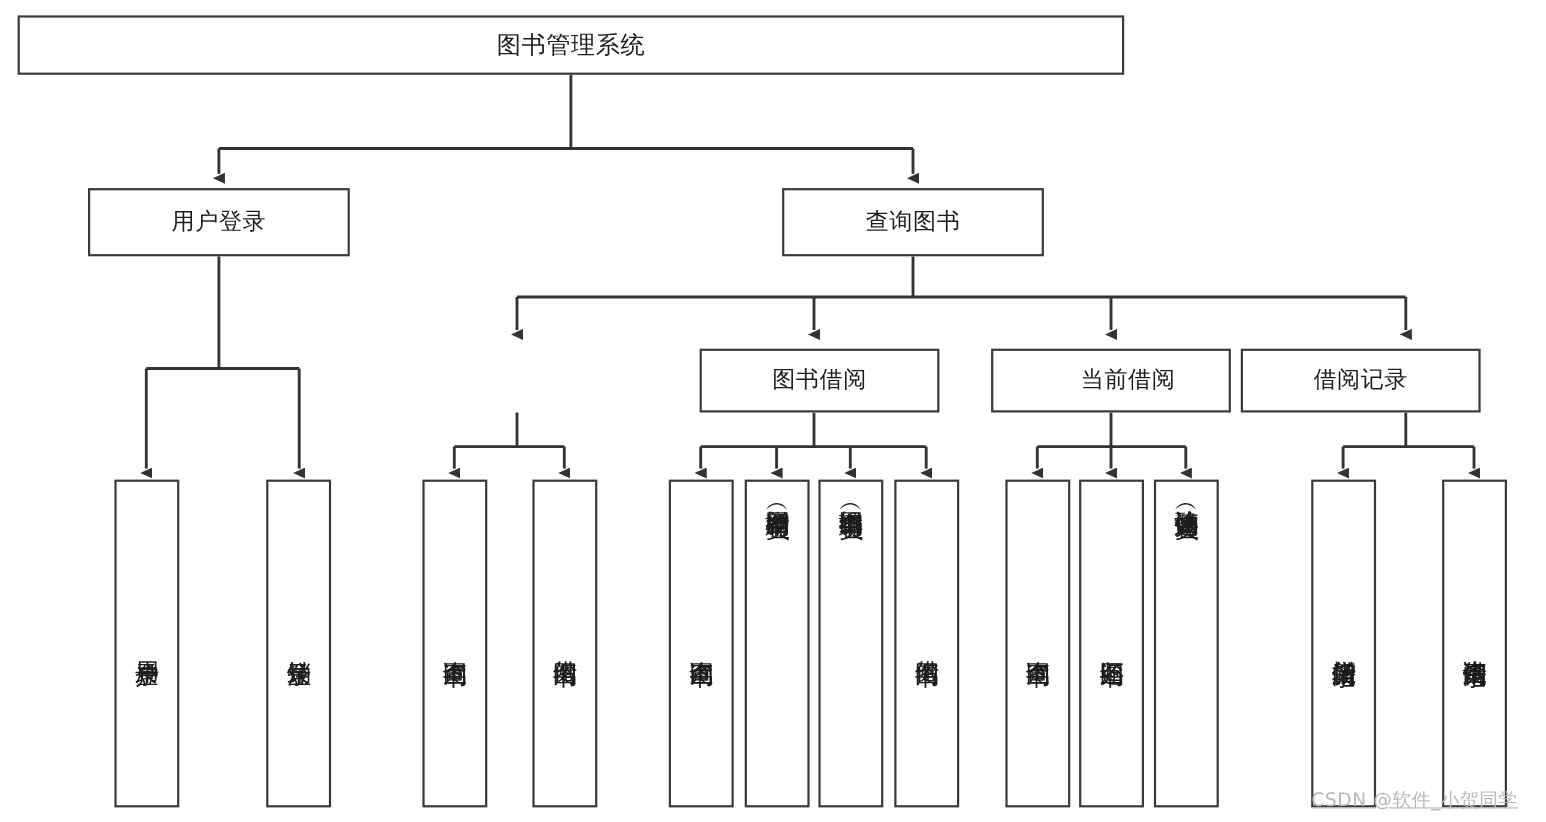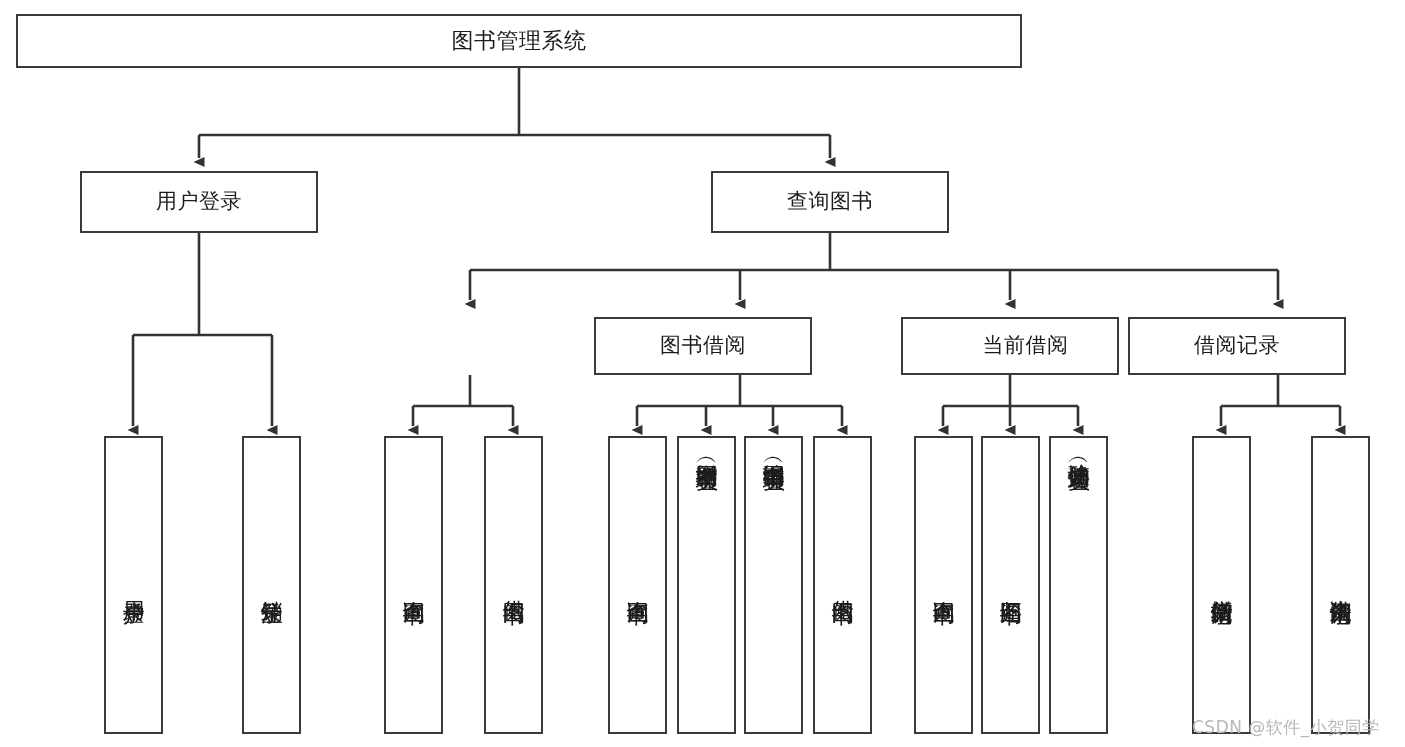--- a/index.html
+++ b/index.html
@@ -57,20 +57,21 @@
     padding-top:0;
   }
   #root.node .label{ font-size:22px; }
   .watermark{
     position:absolute;
     color:#b8b8b8;
     font-size:17px;
     letter-spacing:0.5px;
     white-space:nowrap;
     user-select:none;
+    text-decoration:underline;
   }
 </style>
 </head>
 <body>
 
 <div id="canvas">
 
   <svg id="edges" viewBox="0 0 1405 747" xmlns="http://www.w3.org/2000/svg">
     <defs>
       <marker id="arrow" markerWidth="10" markerHeight="11" refX="1" refY="5.5" orient="auto" markerUnits="userSpaceOnUse">
@@ -127,21 +128,21 @@
 
   <div class="node horiz" style="left:80px;top:171px;width:238px;height:62px;">
     <span class="label">用户登录</span>
   </div>
 
   <div class="node horiz" style="left:711px;top:171px;width:238px;height:62px;">
     <span class="label">查询图书</span>
   </div>
 
 
-  <div class="node horiz" style="left:594px;top:317px;width:218px;height:58px;">
+  <div class="node horiz" style="left:636px;top:317px;width:218px;height:58px;">
     <span class="label">图书借阅</span>
   </div>
 
   <div class="node horiz" style="left:901px;top:317px;width:218px;height:58px;padding-left:31px;">
     <span class="label">当前借阅</span>
   </div>
 
   <div class="node horiz" style="left:1128px;top:317px;width:218px;height:58px;">
     <span class="label">借阅记录</span>
   </div>

